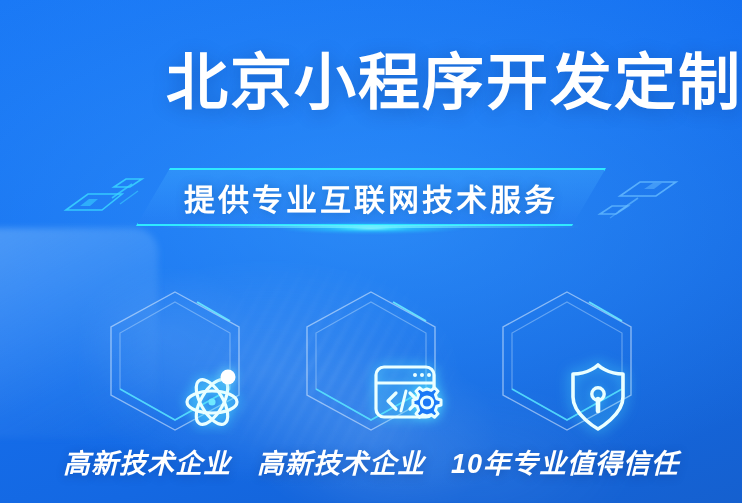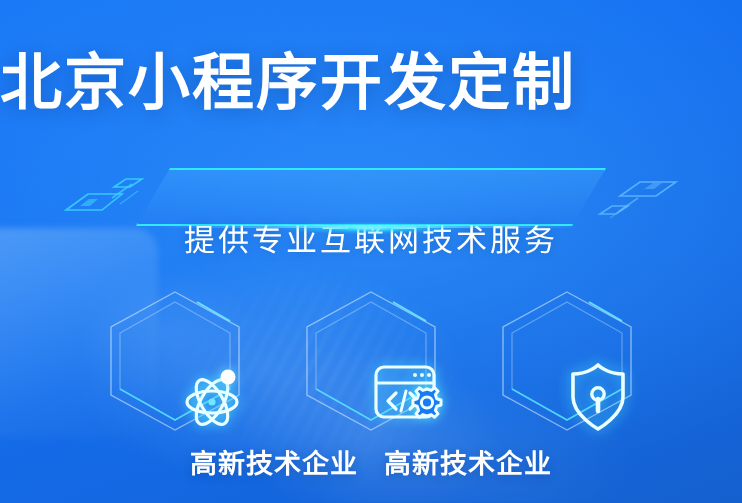--- a/index.html
+++ b/index.html
@@ -42,21 +42,21 @@
   
   .panel-left{
     position:absolute;left:-92px;top:228px;width:250px;height:210px;
     border-radius:24px;
     background:linear-gradient(150deg, rgba(170,215,255,.40), rgba(120,185,255,.10) 70%, rgba(120,185,255,0));
     filter:blur(3px);pointer-events:none;
   }
 
   
   .title{
-    position:absolute;left:0;right:0;top:47px;text-align:left;
+    position:absolute;left:0;right:0;top:47px;text-align:right;
     color:#ffffff;font-size:62px;line-height:72px;font-weight:700;
     letter-spacing:2px;
     text-shadow:0 3px 18px rgba(0,40,110,.30);
     white-space:nowrap;
   }
 
   
   .banner-wrap{
     position:absolute;left:0;right:0;top:168px;height:66px;
   }
@@ -64,24 +64,23 @@
     position:absolute;left:136px;top:0;width:470px;height:58px;
     box-sizing:border-box;
     border:2px solid #2fe9ff;
     background:linear-gradient(180deg, rgba(66,170,255,.38), rgba(38,120,240,.22));
     clip-path:polygon(34px 0, 100% 0, calc(100% - 34px) 100%, 0 100%);
     box-shadow:0 0 18px rgba(40,225,255,.45);
   }
   .banner-inner{
     position:absolute;left:136px;top:0;width:470px;height:58px;
     display:flex;align-items:center;justify-content:center;
-    color:#ffffff;font-size:31px;font-weight:400;letter-spacing:3px;
+    color:#ffffff;font-size:31px;font-weight:700;letter-spacing:3px;
     text-shadow:0 0 10px rgba(0,60,130,.35);
     white-space:nowrap;
-    margin-top:40px;
   }
   .banner-flare{
     position:absolute;left:50%;top:54px;width:190px;height:12px;
     transform:translateX(-50%);
     background:radial-gradient(closest-side, #d9fdff 0%, #45eaff 22%, rgba(40,220,255,.55) 45%, rgba(40,220,255,0) 100%);
     filter:blur(1.2px);
   }
   .banner-flare2{
     position:absolute;left:50%;top:57px;width:420px;height:3px;
     transform:translateX(-50%);
@@ -107,20 +106,21 @@
 
   
   .labels{
     position:absolute;left:0;right:0;top:440px;height:42px;
     display:flex;justify-content:center;align-items:center;gap:26px;
     white-space:nowrap;
   }
   .label{
     color:#ffffff;font-size:27px;font-weight:700;letter-spacing:1px;
     text-shadow:0 2px 10px rgba(0,40,100,.28);
+    font-style:italic;
   }
 </style>
 </head>
 <body>
 
 <div class="stage">
 
   <div class="texture"></div>
   <div class="texture-streaks"></div>
   <div class="panel-left"></div>
@@ -215,15 +215,16 @@
           <circle cx="31" cy="33" r="6.2" stroke="#eaffff" stroke-width="3.4" fill="none"></circle>
           <path d="M31 38 L31 50" stroke="#eaffff" stroke-width="4.6" stroke-linecap="round"></path>
         </svg>
       </span>
     </div>
   </div>
 
   <div class="labels">
     <span class="label">高新技术企业</span>
     <span class="label">高新技术企业</span>
+    <span class="label">10年专业值得信任</span>
   </div>
 
 </div>
 
 </body></html>

